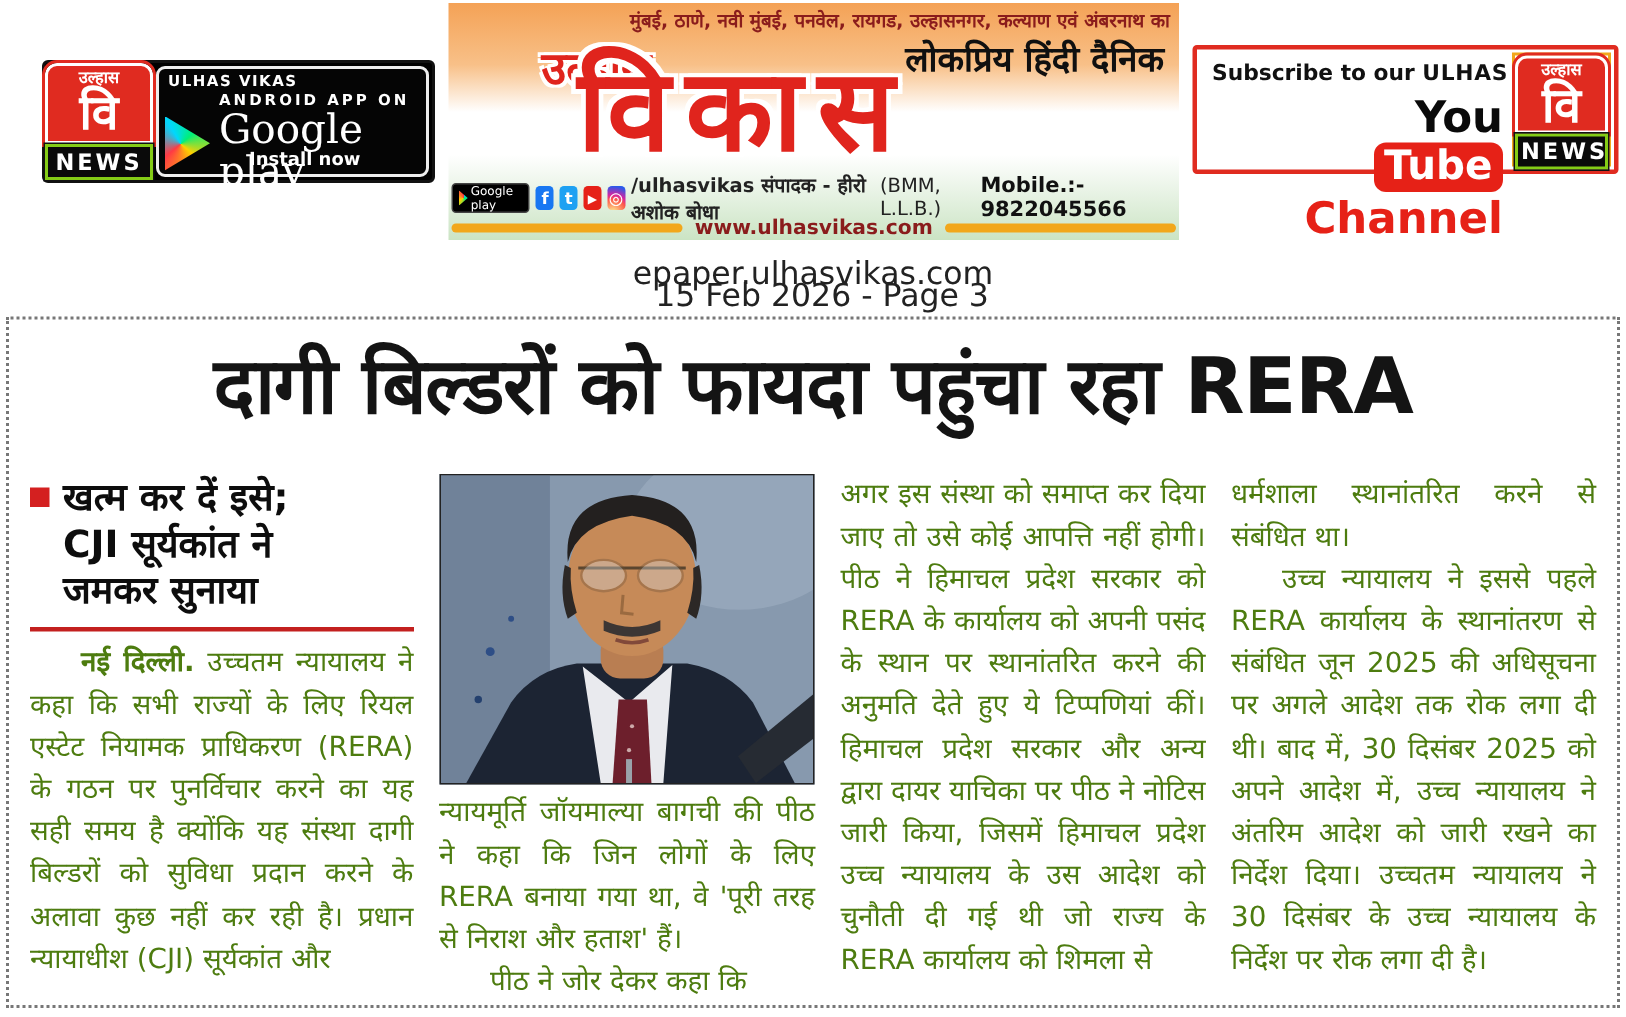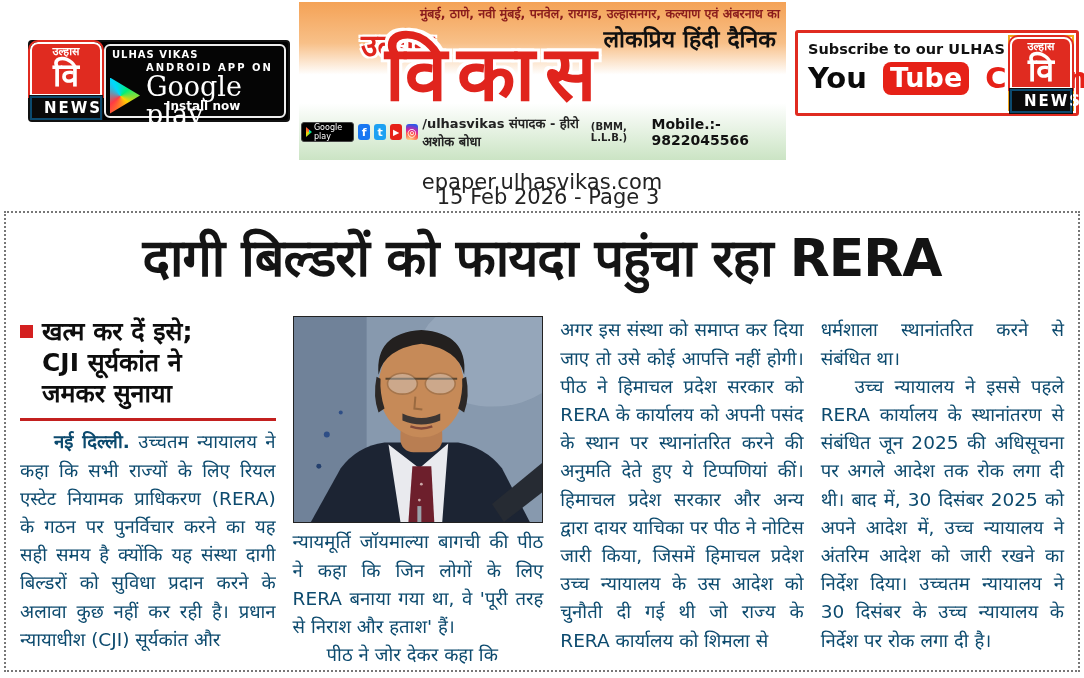--- a/index.html
+++ b/index.html
@@ -5,21 +5,21 @@
   * { margin:0; padding:0; box-sizing:border-box; }
   html,body { width:1084px; height:678px; background:#fff; font-family:"DejaVu Sans", sans-serif; overflow:hidden; }
   .abs { position:absolute; }
   #stage { position:relative; width:1084px; height:678px; background:#fff; }
 
   
   .news-logo { display:flex; flex-direction:column; }
   .nl-box { background:#e02b20; border:2px solid #fff; outline:2px solid #e02b20; border-radius:8px 8px 0 0; color:#fff; text-align:center; flex:1; padding:1px 4px 0; }
   .nl-top { font-size:11px; font-weight:bold; line-height:13px; }
   .nl-big { font-size:32px; font-weight:bold; line-height:34px; }
-  .nl-news { background:#0a0a0a; color:#fff; font-weight:bold; font-size:15px; letter-spacing:2px; text-align:center; padding:1px 12px; border:2px solid #0c4a6e; outline:1px solid #111; }
+  .nl-news { background:#0a0a0a; color:#fff; font-weight:bold; font-size:15px; letter-spacing:2px; text-align:center; padding:1px 2px; border:2px solid #84cc16; outline:1px solid #111; }
 
   
   .badge-left { left:28px; top:40px; width:262px; height:82px; display:flex; background:#000; border:2px solid #111; border-radius:4px; }
   .badge-left .news-logo { width:72px; }
   .play-badge { flex:1; position:relative; background:#050505; border:2px solid #eee; border-radius:6px; margin:2px; color:#fff; }
   .pb-brand { position:absolute; top:3px; left:6px; font-size:10px; font-weight:bold; letter-spacing:1px; }
   .pb-row { position:absolute; top:16px; left:4px; right:2px; display:flex; align-items:center; gap:6px; }
   .play-tri { width:30px; height:36px; clip-path:polygon(0 0,100% 50%,0 100%); background:conic-gradient(from 230deg at 35% 50%, #ff3a44 0deg, #00d7fe 100deg, #00f076 180deg, #ffd000 260deg, #ff3a44 360deg); }
   .pb-lines { flex:1; }
   .pb-l1 { font-size:10px; letter-spacing:2px; font-weight:bold; }
@@ -32,46 +32,46 @@
   .mh-cities { position:absolute; top:3px; right:6px; font-size:12.5px; font-weight:bold; color:#8a1c1c; }
   .mh-tagline { position:absolute; top:20px; right:10px; font-size:23px; font-weight:800; color:#101010; }
   .mh-ulhas { position:absolute; top:22px; left:62px; font-size:30px; font-weight:800; color:#e0241d; text-shadow:-2px -2px 0 #fff, 2px -2px 0 #fff, -2px 2px 0 #fff, 2px 2px 0 #fff; }
   .mh-vikas { position:absolute; top:30px; left:86px; font-size:76px; line-height:84px; font-weight:800; letter-spacing:10px; color:#e0241d; text-shadow:-3px -3px 0 #fff, 3px -3px 0 #fff, -3px 3px 0 #fff, 3px 3px 0 #fff; }
   .mh-strip { position:absolute; left:2px; right:2px; bottom:16px; height:24px; display:flex; align-items:center; gap:4px; }
   .mini-play { background:#000; color:#fff; border:1px solid #444; border-radius:3px; font-size:8px; display:flex; align-items:center; gap:2px; padding:2px 4px; height:20px; }
   .mini-tri { width:8px; height:10px; clip-path:polygon(0 0,100% 50%,0 100%); background:conic-gradient(#00d7fe,#00f076,#ffd000,#ff3a44); }
   .soc { width:16px; height:16px; border-radius:3px; color:#fff; font-size:11px; font-weight:bold; display:flex; align-items:center; justify-content:center; }
   .soc-fb { background:#1877f2; } .soc-tw { background:#1da1f2; } .soc-yt { background:#e62117; font-size:8px; } .soc-ig { background:radial-gradient(circle at 30% 110%, #fdf497 0%, #fd5949 45%, #d6249f 60%, #285AEB 90%); }
   .mh-handle { font-size:13px; font-weight:bold; color:#222; }
-  .mh-degree { font-size:10px; font-weight:bold; color:#222; }
+  .mh-degree { font-size:13px; font-weight:normal; color:#222; }
   .mh-mobile { margin-left:auto; font-size:14px; font-weight:bold; color:#111; padding-right:4px; }
   .mh-webline { position:absolute; left:2px; right:2px; bottom:0; height:16px; display:flex; align-items:center; gap:8px; }
   .web-bar { flex:1; height:6px; background:#f2a71b; border-radius:3px; }
   .mh-site { font-size:13.5px; font-weight:bold; color:#8a1c1c; }
 
   
   .badge-right { left:795px; top:30px; width:284px; height:86px; background:#fff; border:3px solid #e02b20; border-radius:3px; padding:8px 74px 4px 10px; }
   .sub-line1 { font-size:14.5px; color:#111; white-space:nowrap; }
   .sub-line1 .pfx { font-weight:bold;text-align:center; }
   .sub-line1 .brand { font-weight:900; letter-spacing:0.5px; }
-  .yt-row { display:flex; align-items:flex-end; gap:16px; margin-top:4px; }
+  .yt-row { display:flex; align-items:flex-end; gap:0; margin-top:4px;flex-direction:column; }
   .yt-you { font-size:29px; font-weight:900; color:#0a0a0a; }
   .yt-tube { font-size:27px; font-weight:900; color:#fff; background:#e62117; border-radius:8px; padding:0 7px 2px; }
   .yt-channel { font-size:29px; font-weight:900; color:#e62117; }
   .badge-right .news-logo { position:absolute; right:2px; top:2px; bottom:2px; width:66px; border:2px solid #f2a71b; }
 
   
   .site-line { top:170px; left:0; width:100%; text-align:center; font-size:21px; color:#222; }
   .date-line { top:185px; left:0; width:100%; text-align:center; font-size:21px; color:#222;padding-left:12px; }
 
   
   .article-box { left:4px; top:211px; width:1076px; height:461px; border:2px dotted #777; padding:8px 14px 6px; }
   .headline { text-align:center; font-size:52px; font-weight:800; color:#141414; line-height:1.45; white-space:nowrap; letter-spacing:-1px; }
   .cols { display:grid; grid-template-columns:1.04fr 1.02fr 0.99fr 0.99fr; column-gap:17px; margin-top:20px; }
-  .body-txt { font-size:18.5px; line-height:28.2px; color:#0c4a6e; text-align:justify; }
+  .body-txt { font-size:18.5px; line-height:28.2px; color:#4d7c0f; text-align:justify; }
   .lead { font-weight:bold; }
   .p-indent { text-indent:34px; }
   .first-indent { text-indent:34px; }
 
   .subhead { display:flex; gap:9px; }
   .bullet { width:13px; height:13px; background:#d42020; margin-top:9px; flex:none; }
   .subhead-text { font-size:25px; font-weight:bold; line-height:31px; color:#0d0d0d; }
   .redline { border-top:3px solid #c3201f; margin:9px 0 7px; }
 
   .photo { width:100%; height:207px; border:1px solid #222; background:#8298b0; }
@@ -114,20 +114,25 @@
         <div class="mini-tri"></div>
         <span>Google play</span>
       </div>
       <div class="soc soc-fb">f</div>
       <div class="soc soc-tw">t</div>
       <div class="soc soc-yt">▶</div>
       <div class="soc soc-ig">◎</div>
       <span class="mh-handle">/ulhasvikas संपादक - हीरो अशोक बोधा</span>
       <span class="mh-degree">(BMM, L.L.B.)</span>
       <span class="mh-mobile">Mobile.:- 9822045566</span>
+    </div>
+    <div class="mh-webline">
+      <div class="web-bar"></div>
+      <span class="mh-site">www.ulhasvikas.com</span>
+      <div class="web-bar"></div>
     </div>
   </div>
 
   <div class="abs badge-right">
     <div class="sub-line1">
       <span class="pfx">Subscribe to our </span><span class="brand">ULHAS VIKAS</span>
     </div>
     <div class="yt-row">
       <span class="yt-you">You</span>
       <span class="yt-tube">Tube</span>

